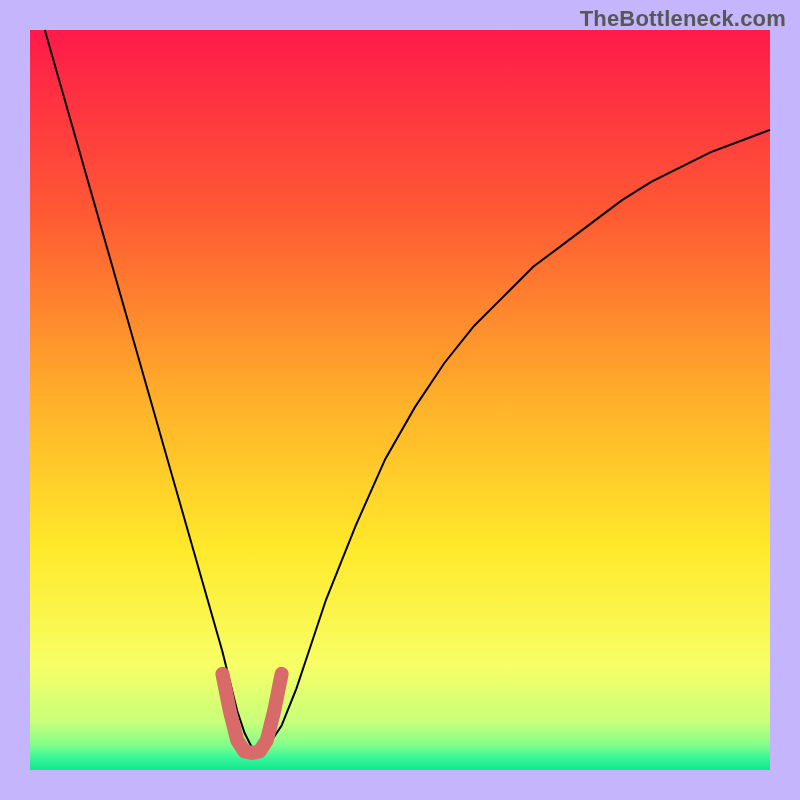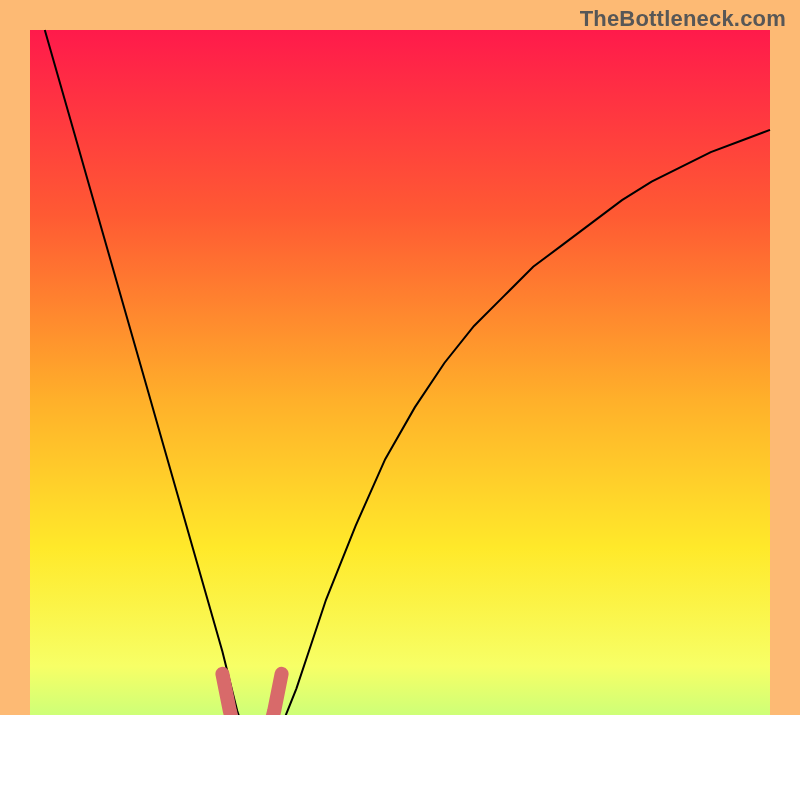--- a/index.html
+++ b/index.html
@@ -4,22 +4,22 @@
 <style>
   body {
     margin: 0;
     padding: 0;
     background: #fff;
     font-family: Arial, Helvetica, sans-serif;
   }
   .wrap {
     position: relative;
     width: 800px;
-    height: 715px;
-    background: #fdba74;
+    height: 800px;
+    background: #c4b5fd;
   }
   .watermark {
     position: absolute;
     top: 6px;
     right: 14px;
     font-size: 22px;
     font-weight: 600;
     color: #575757;
     letter-spacing: 0.2px;
     z-index: 10;

